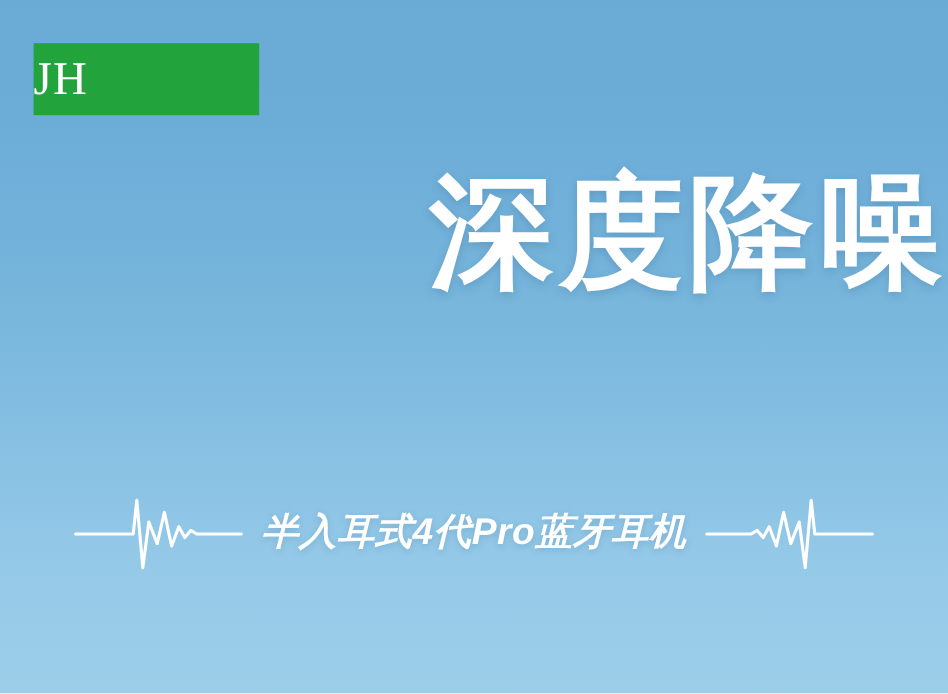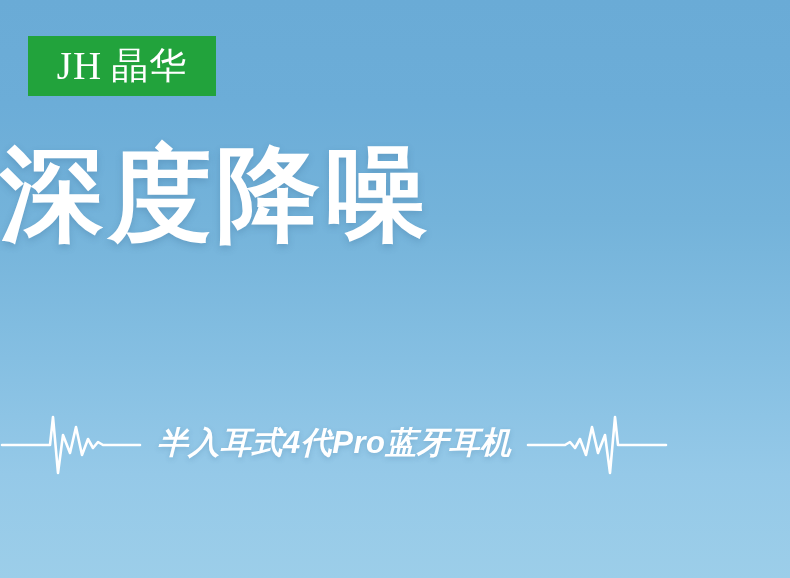--- a/index.html
+++ b/index.html
@@ -28,21 +28,20 @@
   
   .logo-box {
     position: absolute;
     left: 28px;
     top: 36px;
     width: 188px;
     height: 60px;
     background: #22a33c;
     display: flex;
     align-items: center;
-    justify-content: center;
     box-sizing: border-box;
     padding-bottom: 2px;
   }
   .logo-latin {
     color: #ffffff;
     font-family: "Liberation Serif", "DejaVu Serif", serif;
     font-size: 39px;
     line-height: 1;
     letter-spacing: 1px;
     font-weight: 400;
@@ -56,21 +55,21 @@
     margin-left: 9px;
     letter-spacing: 1px;
   }
 
   
   .headline {
     position: absolute;
     left: 0;
     right: 0;
     top: 132px;
-    text-align: left;
+    text-align: right;
   }
   .headline-line {
     color: #ffffff;
     font-family: "Liberation Sans", "DejaVu Sans", sans-serif;
     font-weight: 700;
     font-size: 104px;
     line-height: 124px;
     letter-spacing: 4px;
     text-shadow: 0 3px 7px rgba(60, 110, 150, 0.30);
     white-space: nowrap;
@@ -78,20 +77,21 @@
 
   
   .subtitle-row {
     position: absolute;
     left: 0;
     right: 0;
     top: 405px;
     height: 74px;
     display: flex;
     align-items: center;
+    justify-content: center;
   }
   .wave {
     display: block;
     flex: 0 0 auto;
   }
   .subtitle-text {
     color: #ffffff;
     font-family: "Liberation Sans", "DejaVu Sans", sans-serif;
     font-style: italic;
     font-weight: 700;
@@ -103,21 +103,20 @@
     text-shadow: 0 2px 5px rgba(60, 110, 150, 0.25);
   }
 </style>
 </head>
 <body>
 
 <div id="banner">
 
   <div class="logo-box">
     <span class="logo-latin">JH</span>
-    <span class="logo-cn">晶华</span>
   </div>
 
   <div class="headline">
     <div class="headline-line">深度降噪</div>
   </div>
 
   <div class="subtitle-row">
 
     <svg class="wave" width="155" height="74" viewBox="0 0 155 74" fill="none" stroke="#ffffff" stroke-width="2.6" stroke-linecap="round" stroke-linejoin="round">
       <path d="M2 40 L40 40 L45 40 L50 40 L53 12 L58 68 L63 30 L70 48 L76 22 L82 50 L88 34 L93 43 L98 37 L103 40 L140 40"></path>

